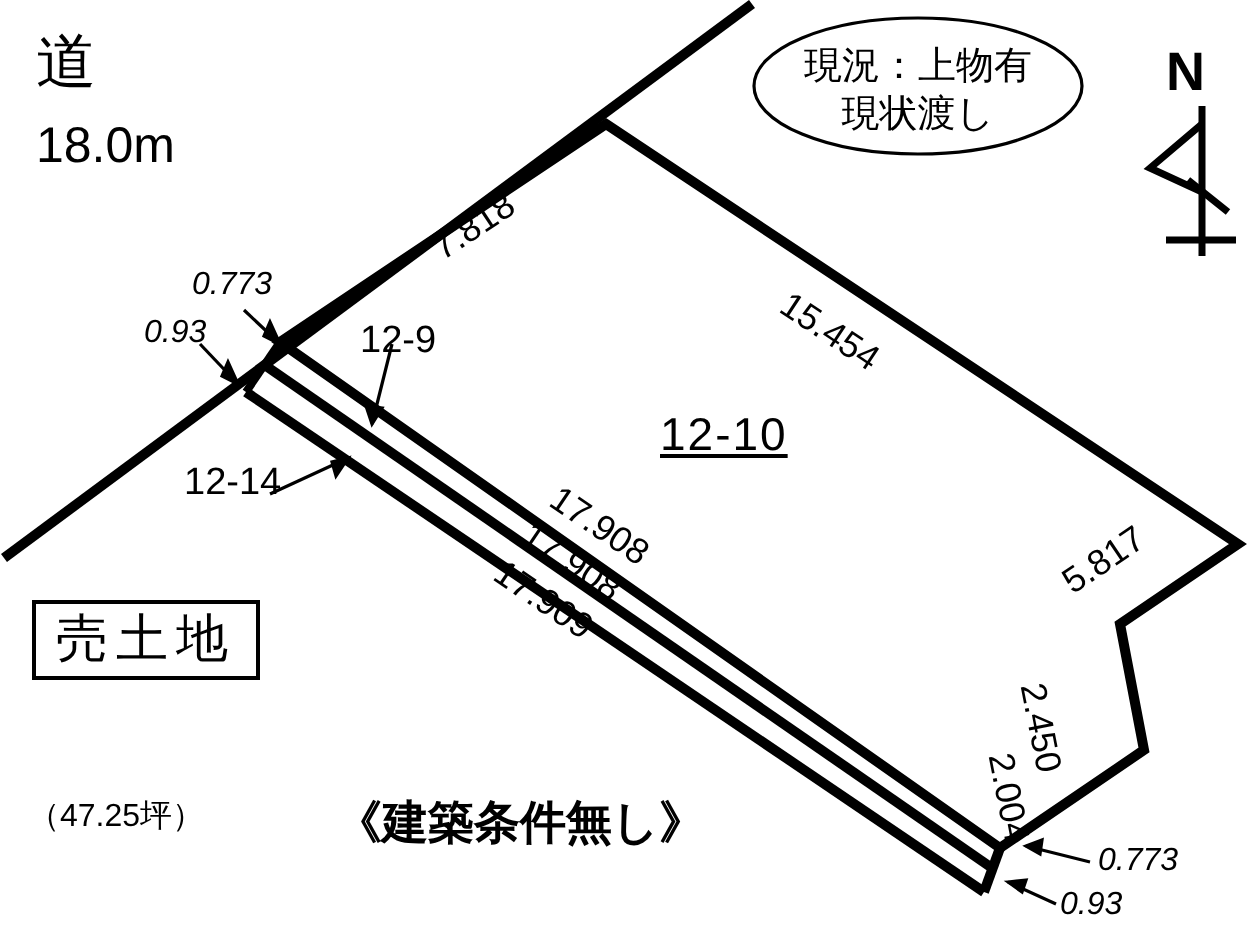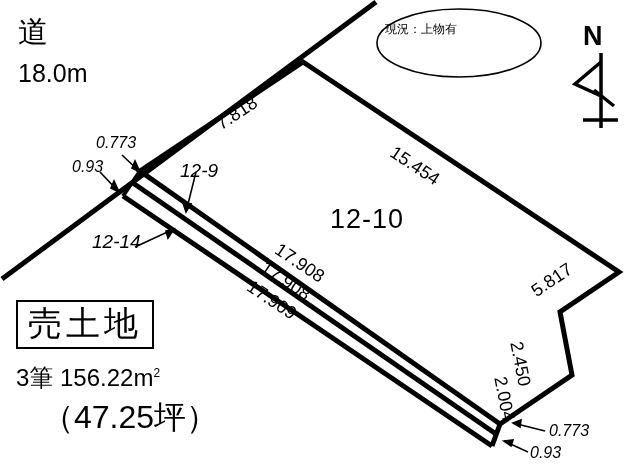--- a/index.html
+++ b/index.html
@@ -43,53 +43,52 @@
     top: 60px;
     font-size: 25px;
     text-align: right;
   }
   
   #sale-box {
     left: 16px;
     top: 300px;
     border: 2px solid #000;
     padding: 3px 10px 5px 10px;
-    font-size: 34px;
+    font-size: 26px;
     letter-spacing: 4px;
   }
   #area-line {
     left: 16px;
     top: 365px;
     font-size: 24px;
   }
   #area-line sup {
     font-size: 12px;
     vertical-align: super;
   }
   #tsubo-line {
     left: 14px;
     top: 400px;
-    font-size: 32px;
-    margin-left: 28px;
+    font-size: 16px;
   }
   #no-cond {
     left: 168px;
     top: 399px;
     font-size: 23px;
     font-weight: 600;
   }
   
   .parcel-big {
-    font-size: 27px;
+    font-size: 23px;
     letter-spacing: 1px;
+    text-decoration: underline;
   }
   .parcel-small {
     font-size: 19px;
     letter-spacing: 0px;
-    font-style: italic;
   }
   #parcel-12-10 { left: 330px; top: 205px; }
   #parcel-12-9  { left: 180px; top: 161px; }
   #parcel-12-14 { left: 92px;  top: 232px; }
   
   .dim {
     font-size: 18px;
     transform-origin: 0 0;
   }
   .dim-small {
@@ -101,22 +100,22 @@
     left: 583px;
     top: 22px;
     font-size: 27px;
     font-weight: 700;
   }
   
   #ellipse-text {
     left: 385px;
     top: 22px;
     width: 148px;
-    text-align: left;
-    font-size: 12px;
+    text-align: center;
+    font-size: 19px;
     line-height: 1.25;
   }
 </style>
 </head>
 <body>
 
 <div id="page">
 
   <svg id="survey-svg" viewBox="0 0 629 471">
 
@@ -161,20 +160,21 @@
       <path d="M 528,452 L 504,441"></path>
       <path d="M 504,441 L 513,440 L 511,446 Z"></path>
     </g>
   </svg>
 
   <div class="ovl" id="road-label">道</div>
   <div class="ovl" id="road-width">18.0m</div>
 
   <div class="ovl" id="ellipse-text">
     <div>現況：上物有</div>
+    <div>現状渡し</div>
   </div>
 
   <div class="ovl" id="compass-n">N</div>
 
   <div class="ovl parcel-big" id="parcel-12-10">12-10</div>
   <div class="ovl parcel-small" id="parcel-12-9">12-9</div>
   <div class="ovl parcel-small" id="parcel-12-14">12-14</div>
 
   <div class="ovl dim" style="left:213px; top:118px; transform: rotate(-33.5deg);">7.818</div>
 
@@ -196,18 +196,16 @@
 
   <div class="ovl dim-small" style="left:72px; top:158px;">0.93</div>
 
   <div class="ovl dim-small" style="left:549px; top:422px;">0.773</div>
 
   <div class="ovl dim-small" style="left:530px; top:444px;">0.93</div>
 
   <div class="ovl" id="sale-box">
     <span>売土地</span>
   </div>
-  <div class="ovl" id="area-line">
-    <span>3筆  156.22m</span><sup>2</sup>
-  </div>
   <div class="ovl" id="tsubo-line">（47.25坪）</div>
+  <div class="ovl" id="no-cond">《建築条件無し》</div>
 
 </div>
 
 </body></html>

